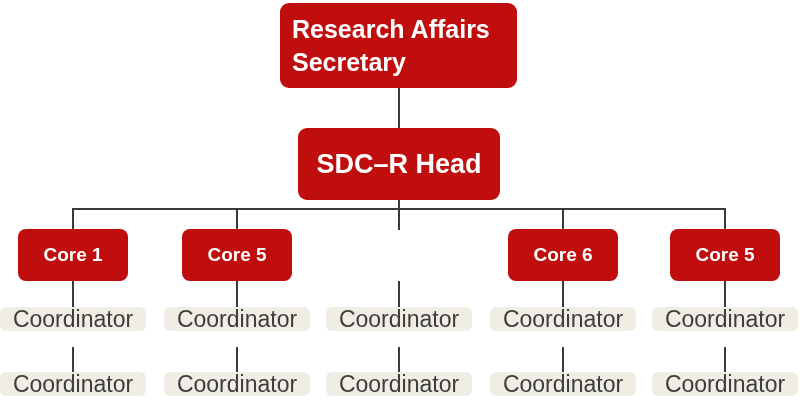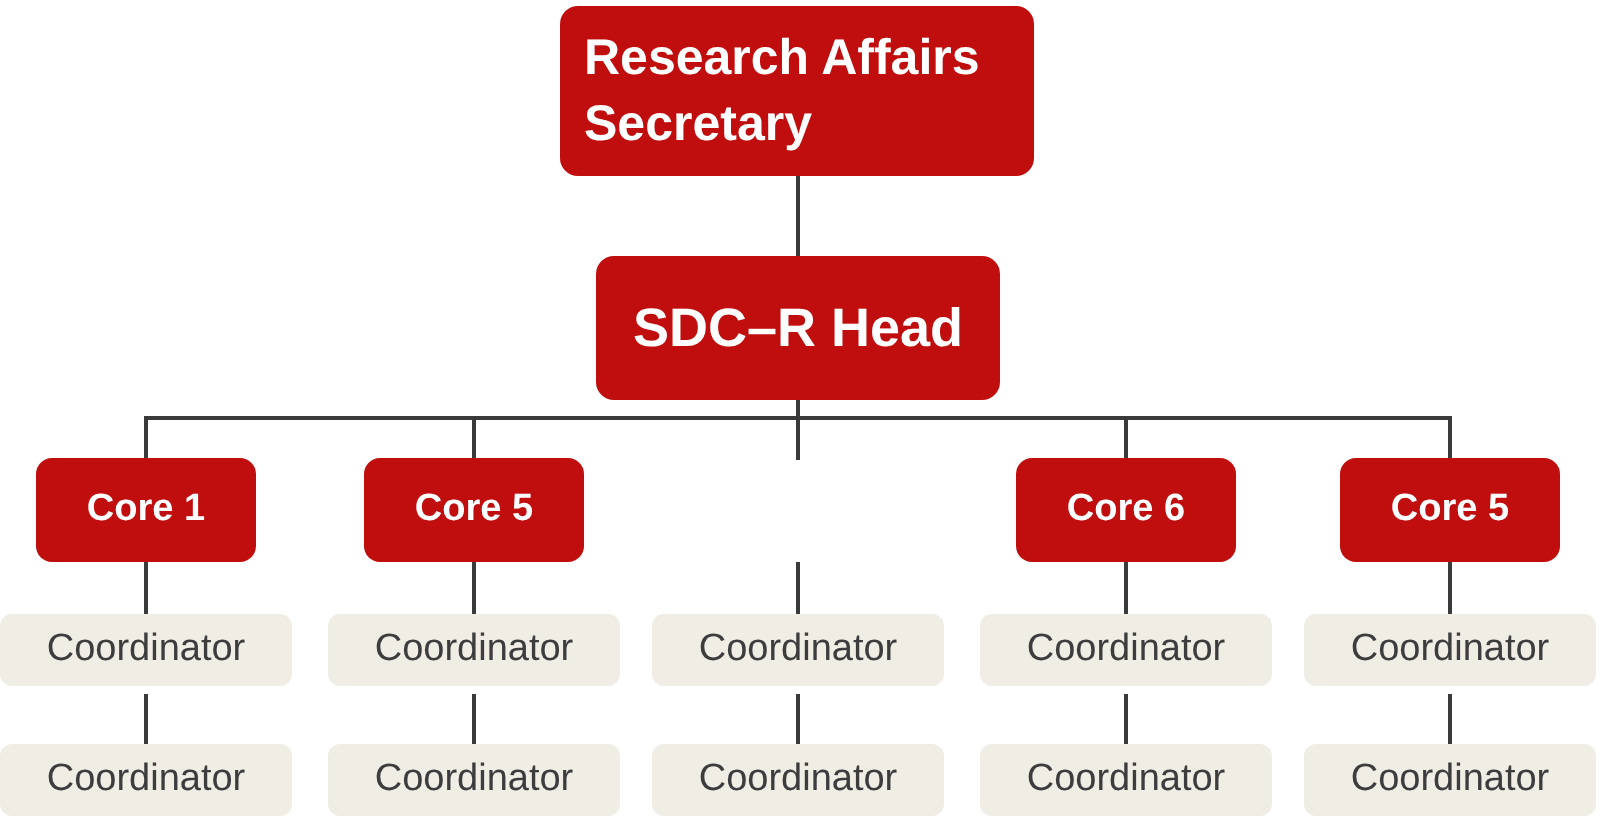--- a/index.html
+++ b/index.html
@@ -44,22 +44,22 @@
     width: 202px; height: 72px;
     font-size: 27px;
   }
   .core {
     top: 229px;
     width: 110px; height: 52px;
     font-size: 19px;
     border-radius: 8px;
   }
   .coord {
-    width: 146px; height: 36px;
-    font-size: 19px;
+    width: 146px; height: 24px;
+    font-size: 23px;
   }
   .row1 { top: 307px; }
   .row2 { top: 372px; }
 
   
   .core.c1 { left: 18px; }  .core.c2 { left: 182px; } .core.c3 { left: 344px; }
   .core.c4 { left: 508px; } .core.c5 { left: 670px; }
   .coord.c1 { left: 0px; }   .coord.c2 { left: 164px; } .coord.c3 { left: 326px; }
   .coord.c4 { left: 490px; } .coord.c5 { left: 652px; }
 

